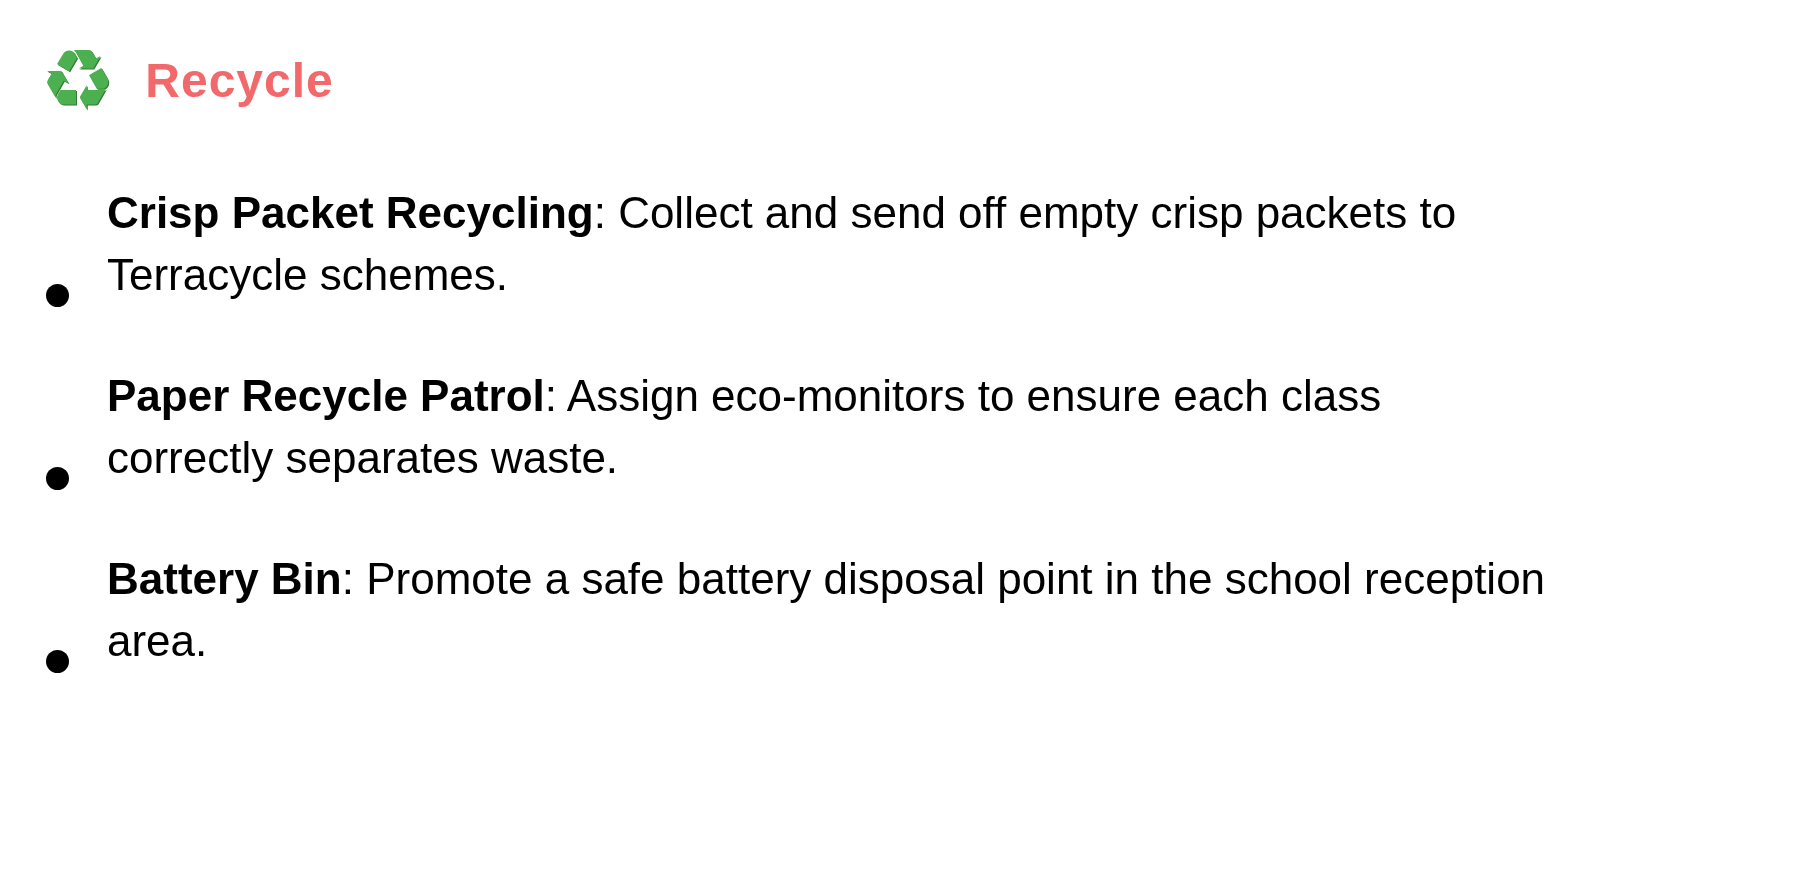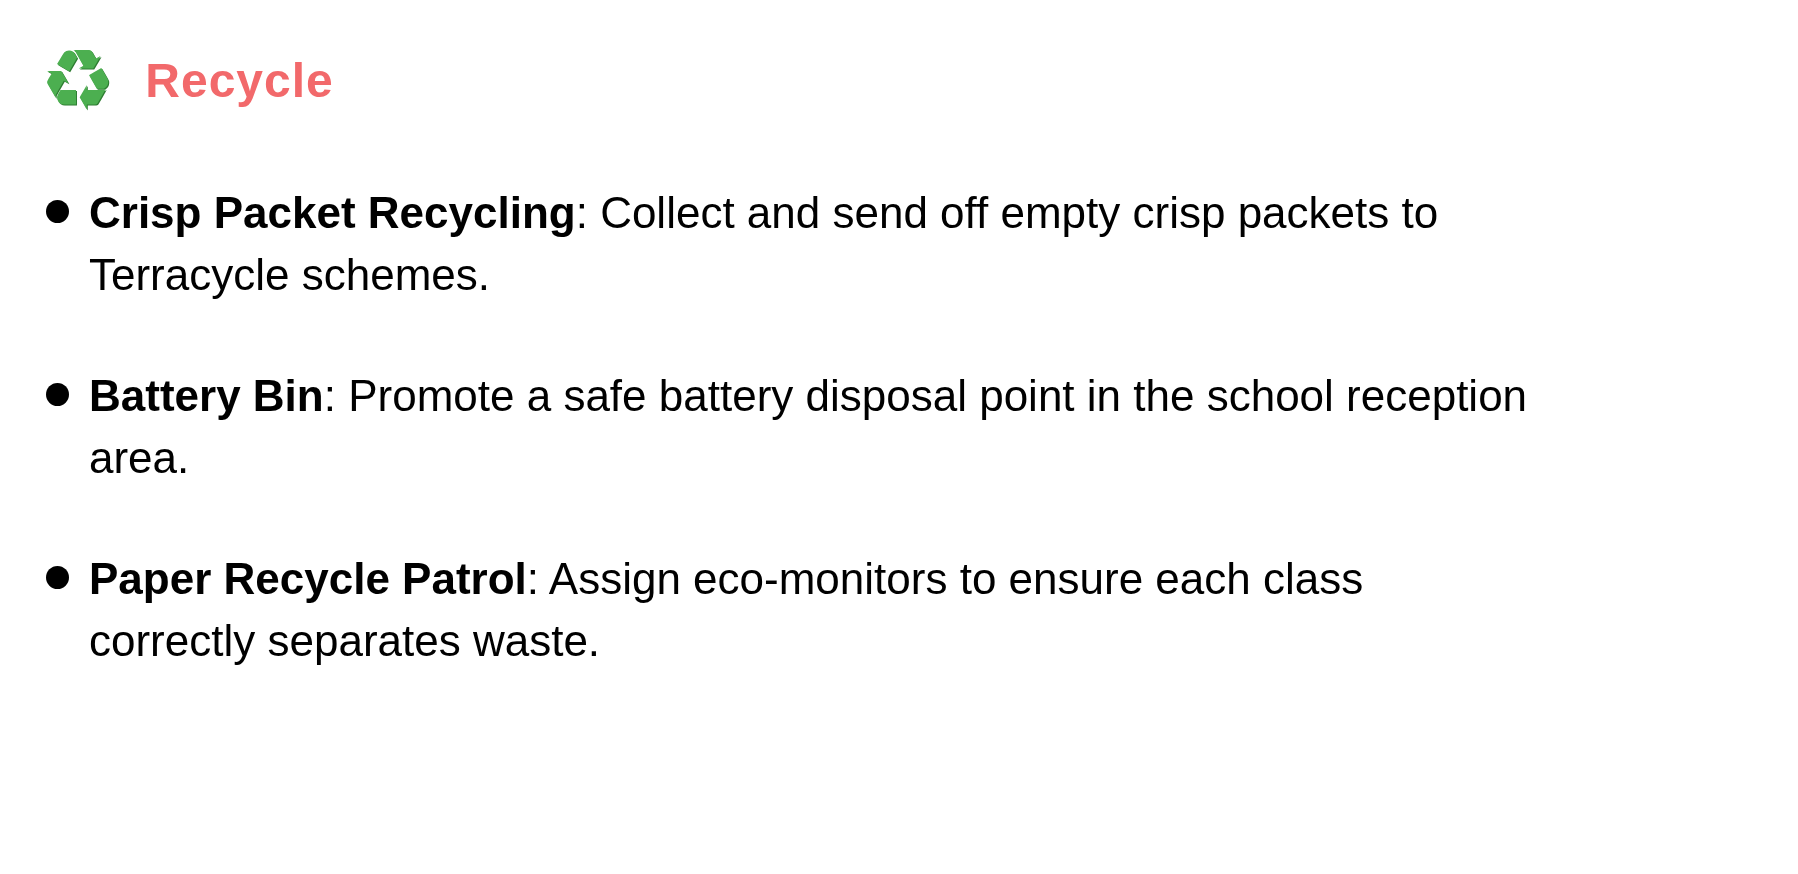--- a/index.html
+++ b/index.html
@@ -31,22 +31,22 @@
     font-weight: 700;
     letter-spacing: 1px;
     color: #F2696B;
   }
   .list {
     list-style: none;
     margin-top: 52px;
   }
   .item {
     display: flex;
-    align-items: flex-start;
-    gap: 20px;
+    align-items: flex-end;
+    gap: 38px;
     margin-bottom: 58px;
   }
   .dot {
     flex: 0 0 auto;
     width: 23px;
     height: 23px;
     margin-top: 18px;
     margin-left: 6px;
     border-radius: 50%;
     background: #000000;
@@ -73,23 +73,23 @@
 
   <ul class="list">
 
     <li class="item">
       <span class="dot"></span>
       <p class="item-text"><strong>Crisp Packet Recycling</strong><span>: </span><span>Collect and send off empty crisp packets to Terracycle schemes.</span></p>
     </li>
 
     <li class="item">
       <span class="dot"></span>
-      <p class="item-text"><strong>Battery Bin</strong><span>: </span><span>Promote a safe battery disposal point in the school reception area.</span></p>
+      <p class="item-text"><strong>Paper Recycle Patrol</strong><span>: </span><span>Assign eco-monitors to ensure each class correctly separates waste.</span></p>
     </li>
 
     <li class="item">
       <span class="dot"></span>
-      <p class="item-text"><strong>Paper Recycle Patrol</strong><span>: </span><span>Assign eco-monitors to ensure each class correctly separates waste.</span></p>
+      <p class="item-text"><strong>Battery Bin</strong><span>: </span><span>Promote a safe battery disposal point in the school reception area.</span></p>
     </li>
 
   </ul>
 
 </div>
 
 </body></html>

